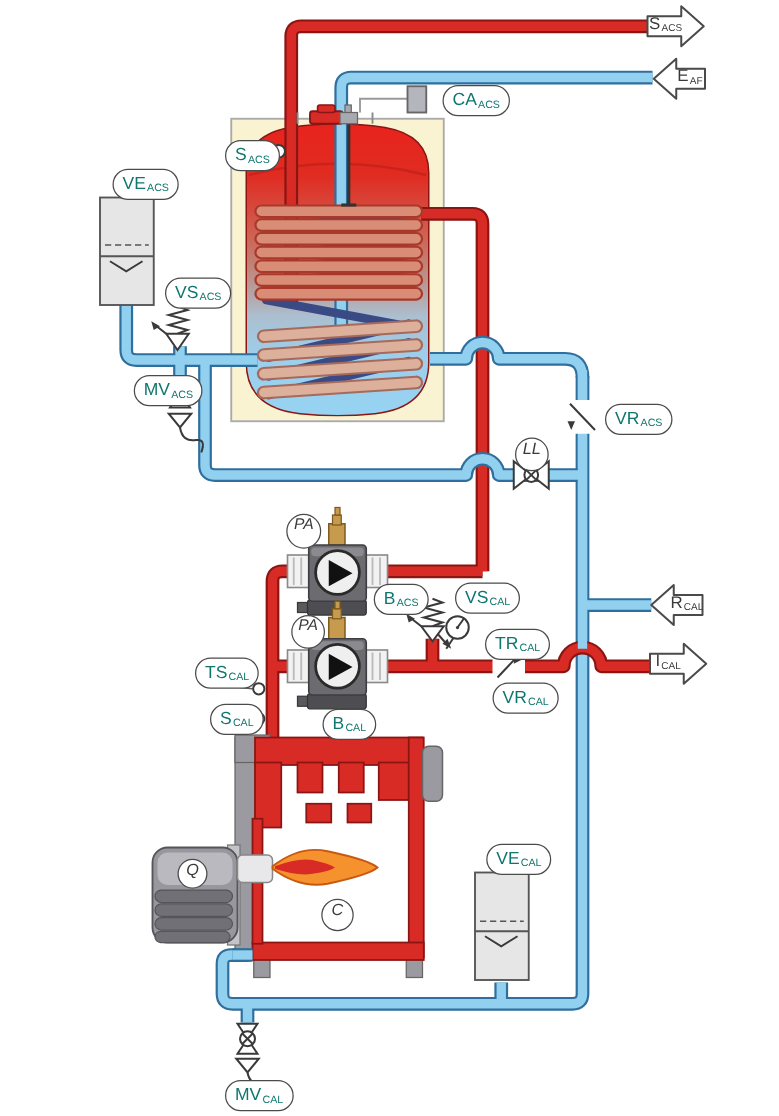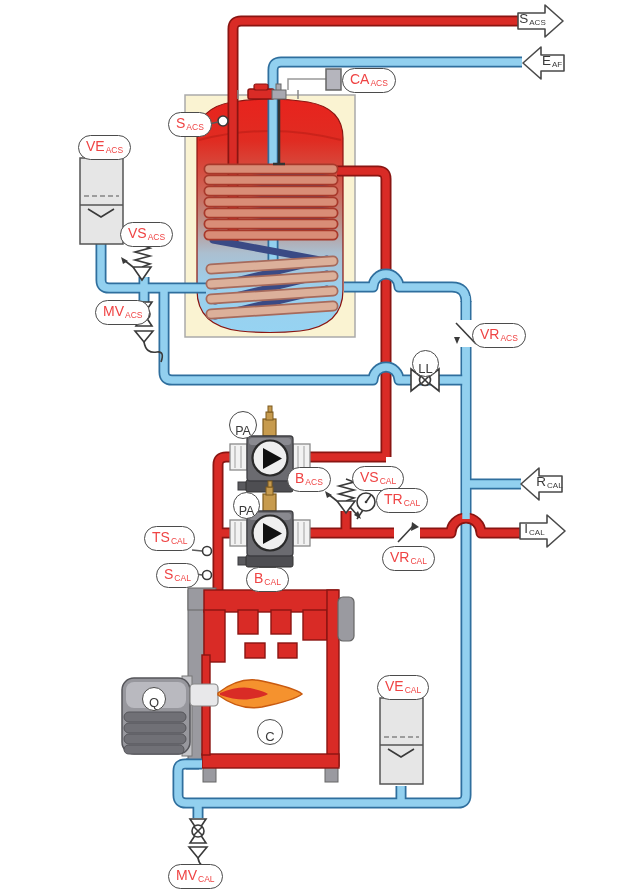--- a/index.html
+++ b/index.html
@@ -7,25 +7,25 @@
           font-family:"Liberation Sans",sans-serif;}
   #schematic{position:absolute;left:0;top:0;}
   .pipe-outline-hot {stroke:var(--hot-outline);stroke-width:11;fill:none;stroke-linejoin:round;}
   .pipe-fill-hot    {stroke:var(--hot-pipe);stroke-width:7.5;fill:none;stroke-linejoin:round;}
   .pipe-outline-cold{stroke:var(--cold-outline);stroke-width:11;fill:none;stroke-linejoin:round;}
   .pipe-fill-cold   {stroke:var(--cold-pipe);stroke-width:7.5;fill:none;stroke-linejoin:round;}
   .sym{stroke:#3a3a3a;stroke-width:1.6;fill:#fff;}
   .symline{stroke:#3a3a3a;stroke-width:1.6;fill:none;}
   .leader{stroke:#5a5a5a;stroke-width:1.3;fill:none;}
   .pill{position:absolute;background:#fff;border:1.5px solid #4b4b4b;border-radius:13px;
-        color:#ef4444;font-size:14px;line-height:16px;padding:2px 7px 3px;white-space:nowrap;
-        display:flex;align-items:baseline;z-index:5;}
+        color:#0f766e;font-size:14px;line-height:16px;padding:2px 7px 3px;white-space:nowrap;
+        display:flex;align-items:baseline;z-index:5;margin-left:12px;}
   .pill .sub{font-size:8.5px;margin-left:1px;transform:translateY(2px);}
   .circle-label{position:absolute;background:#fff;border:1.5px solid #4b4b4b;border-radius:50%;
-        display:flex;align-items:flex-end;justify-content:center;font-size:13px;color:#3a3a3a;z-index:5;}
+        display:flex;align-items:flex-start;justify-content:center;font-size:13px;color:#3a3a3a;z-index:5;font-style:italic;}
   .port-label{position:absolute;display:flex;align-items:baseline;justify-content:center;
         font-size:13.5px;color:#3a3a3a;z-index:5;}
   .port-label .sub{font-size:8px;margin-left:1px;transform:translateY(2px);}
 </style>
 </head>
 <body>
 
 <div id="canvas">
 
 <svg id="schematic" width="623" height="893" viewBox="0 0 623 893">
@@ -353,21 +353,21 @@
   <span>PA</span>
     </div>
 <div class="pill" style="left:246px;top:567px">
   <span>B</span>
       <span class="sub">CAL</span>
     </div>
 <div class="pill" style="left:352px;top:466px">
   <span>VS</span>
       <span class="sub">CAL</span>
     </div>
-<div class="pill" style="left:376px;top:488px">
+<div class="pill" style="left:376px;top:503px">
   <span>TR</span>
       <span class="sub">CAL</span>
     </div>
 <div class="pill" style="left:382px;top:546px">
   <span>VR</span>
       <span class="sub">CAL</span>
     </div>
 <div class="pill" style="left:144px;top:526px">
   <span>TS</span>
       <span class="sub">CAL</span>

